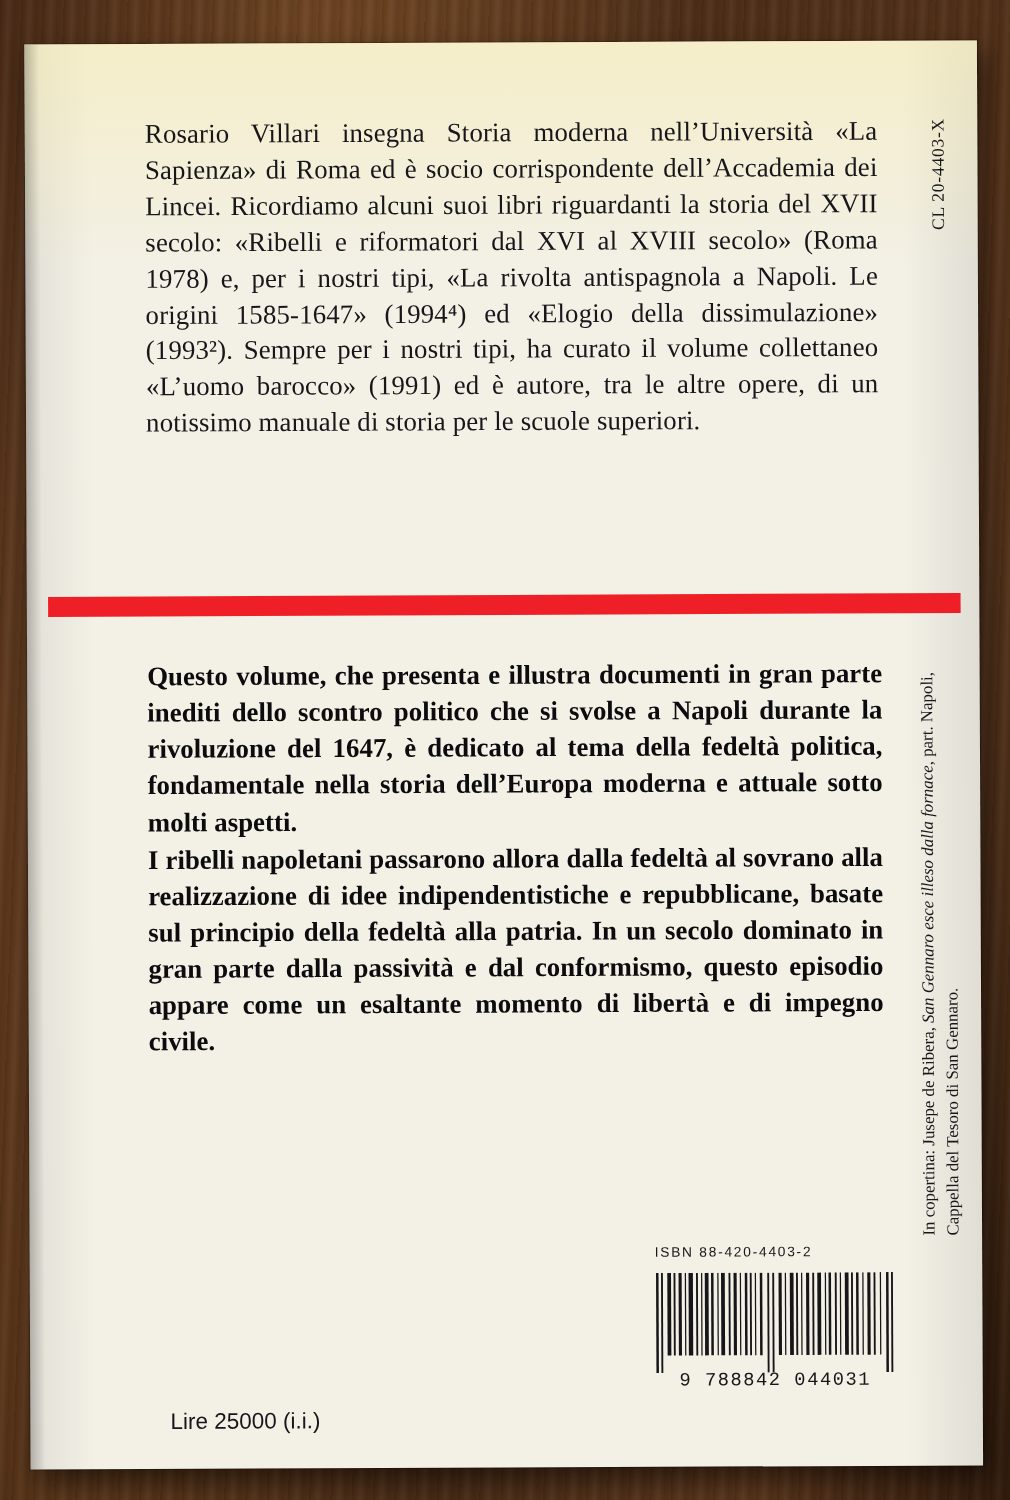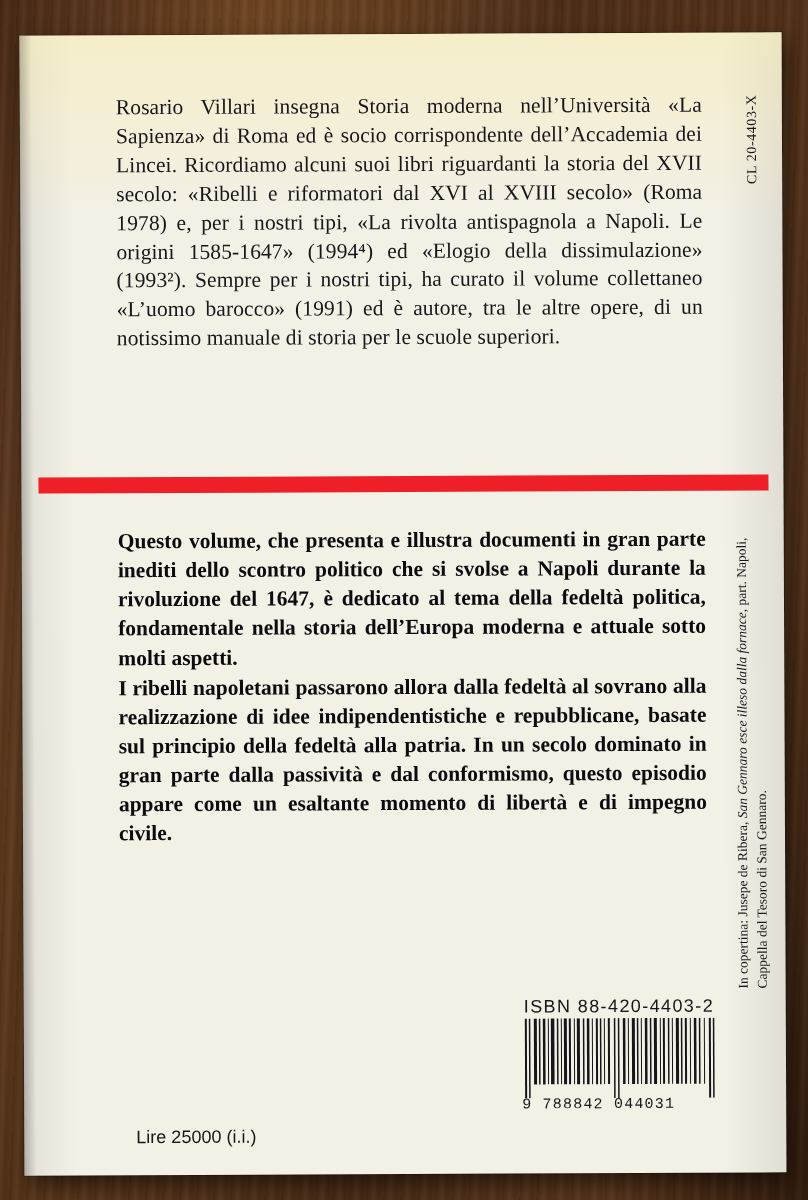--- a/index.html
+++ b/index.html
@@ -131,21 +131,21 @@
     line-height: 1.42;
     text-align: left;
   }
   #caption-vert .it { font-style: italic; }
 
   
   #isbn-text {
     position: absolute;
     left: 500px;
     top: 963px;
-    font-size: 18px;
+    font-size: 11px;
     letter-spacing: 1.4px;
     color: #17161a;
     font-family: "Liberation Sans", sans-serif;
   }
   #barcode-wrap {
     position: absolute;
     left: 498px;
     top: 985px;
     width: 196px;
     height: 104px;
@@ -159,20 +159,21 @@
   }
   #barcode-digits {
     position: absolute;
     left: 0;
     top: 78px;
     width: 196px;
     font-family: "Liberation Mono", monospace;
     font-size: 15px;
     letter-spacing: 1.2px;
     color: #17161a;
+    text-align: center;
   }
 
   #price {
     position: absolute;
     left: 112px;
     top: 1092px;
     font-size: 18px;
     color: #17161a;
     font-family: "Liberation Sans", sans-serif;
   }

